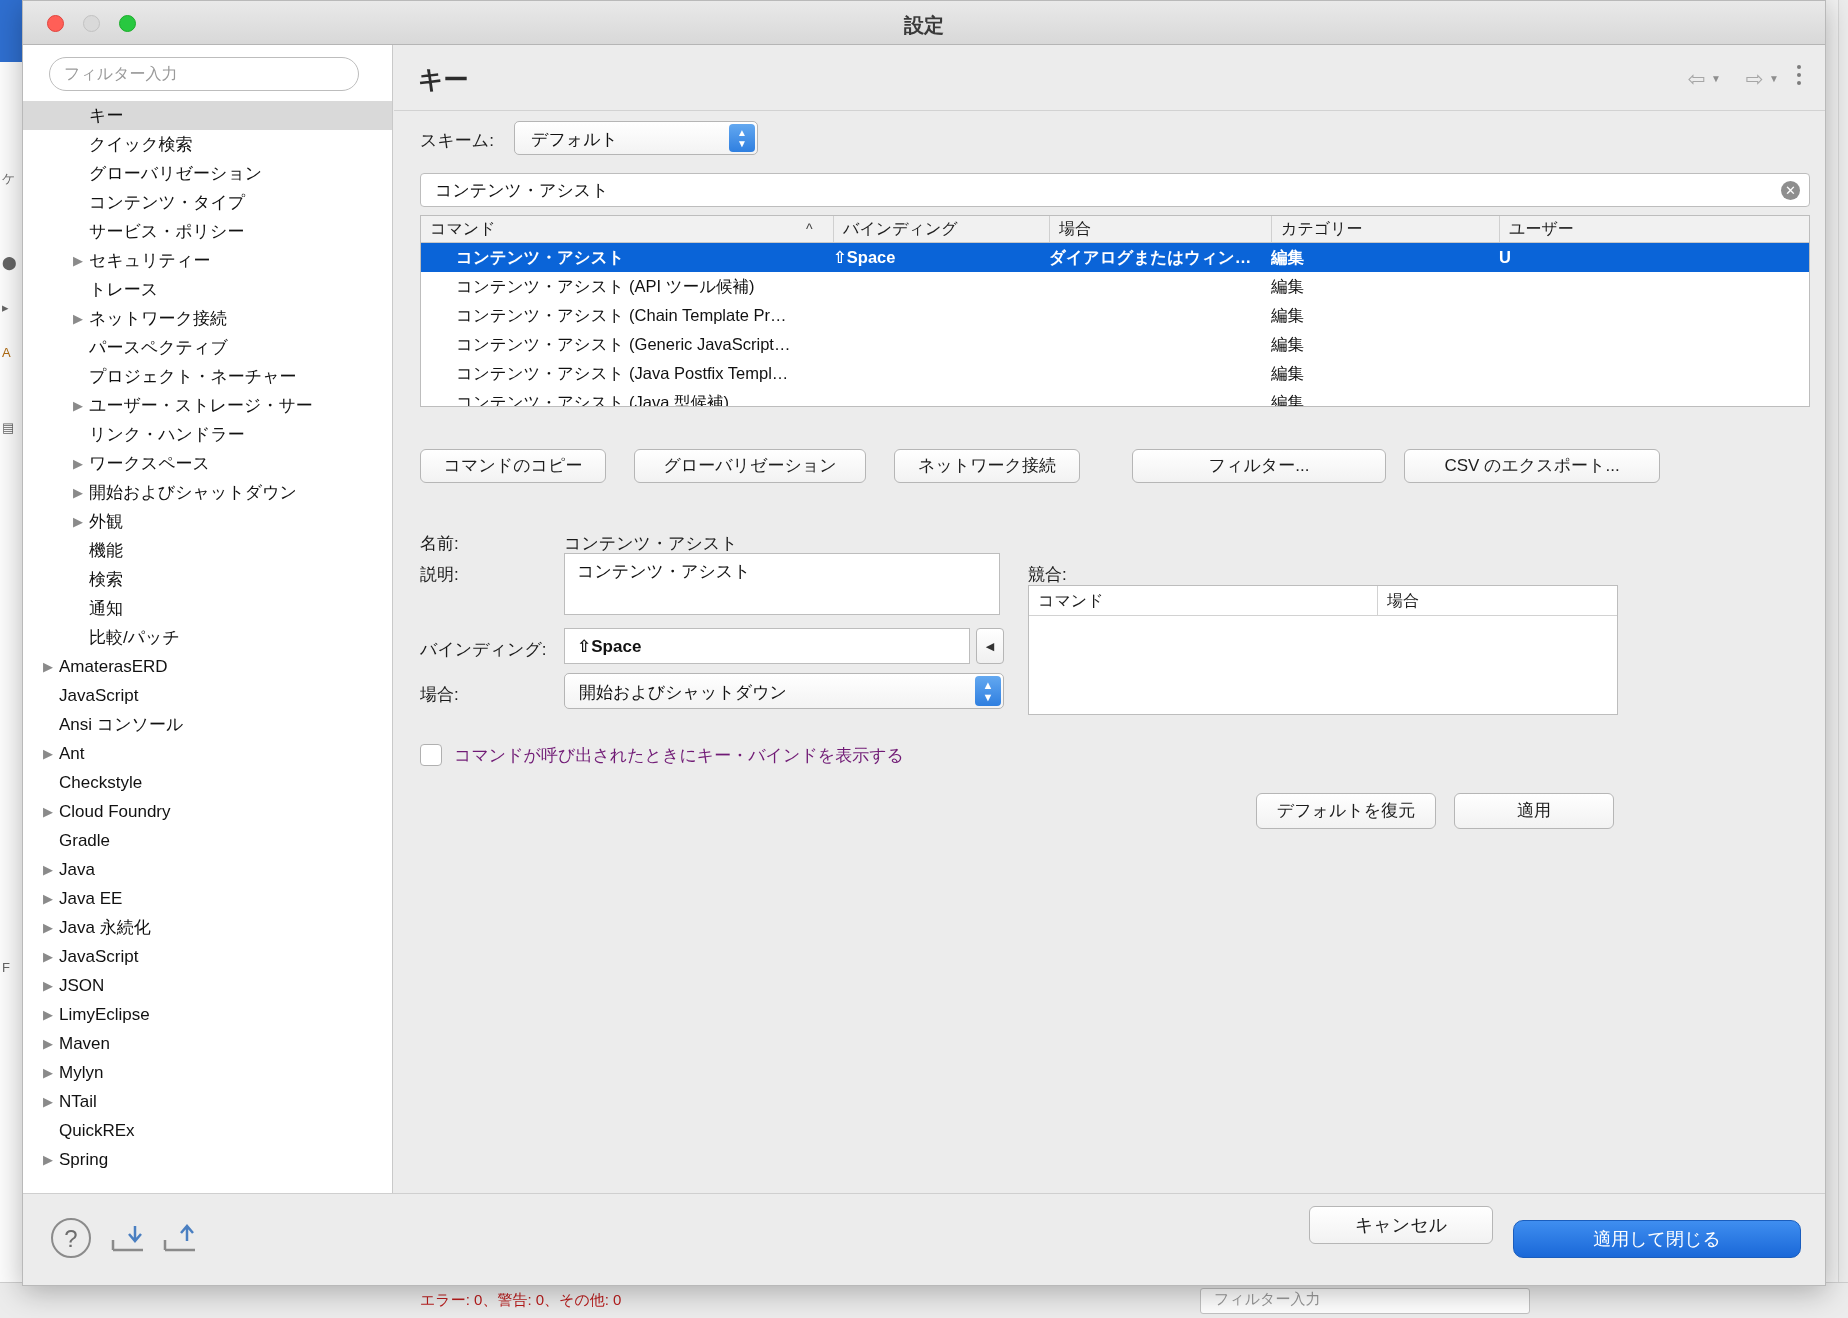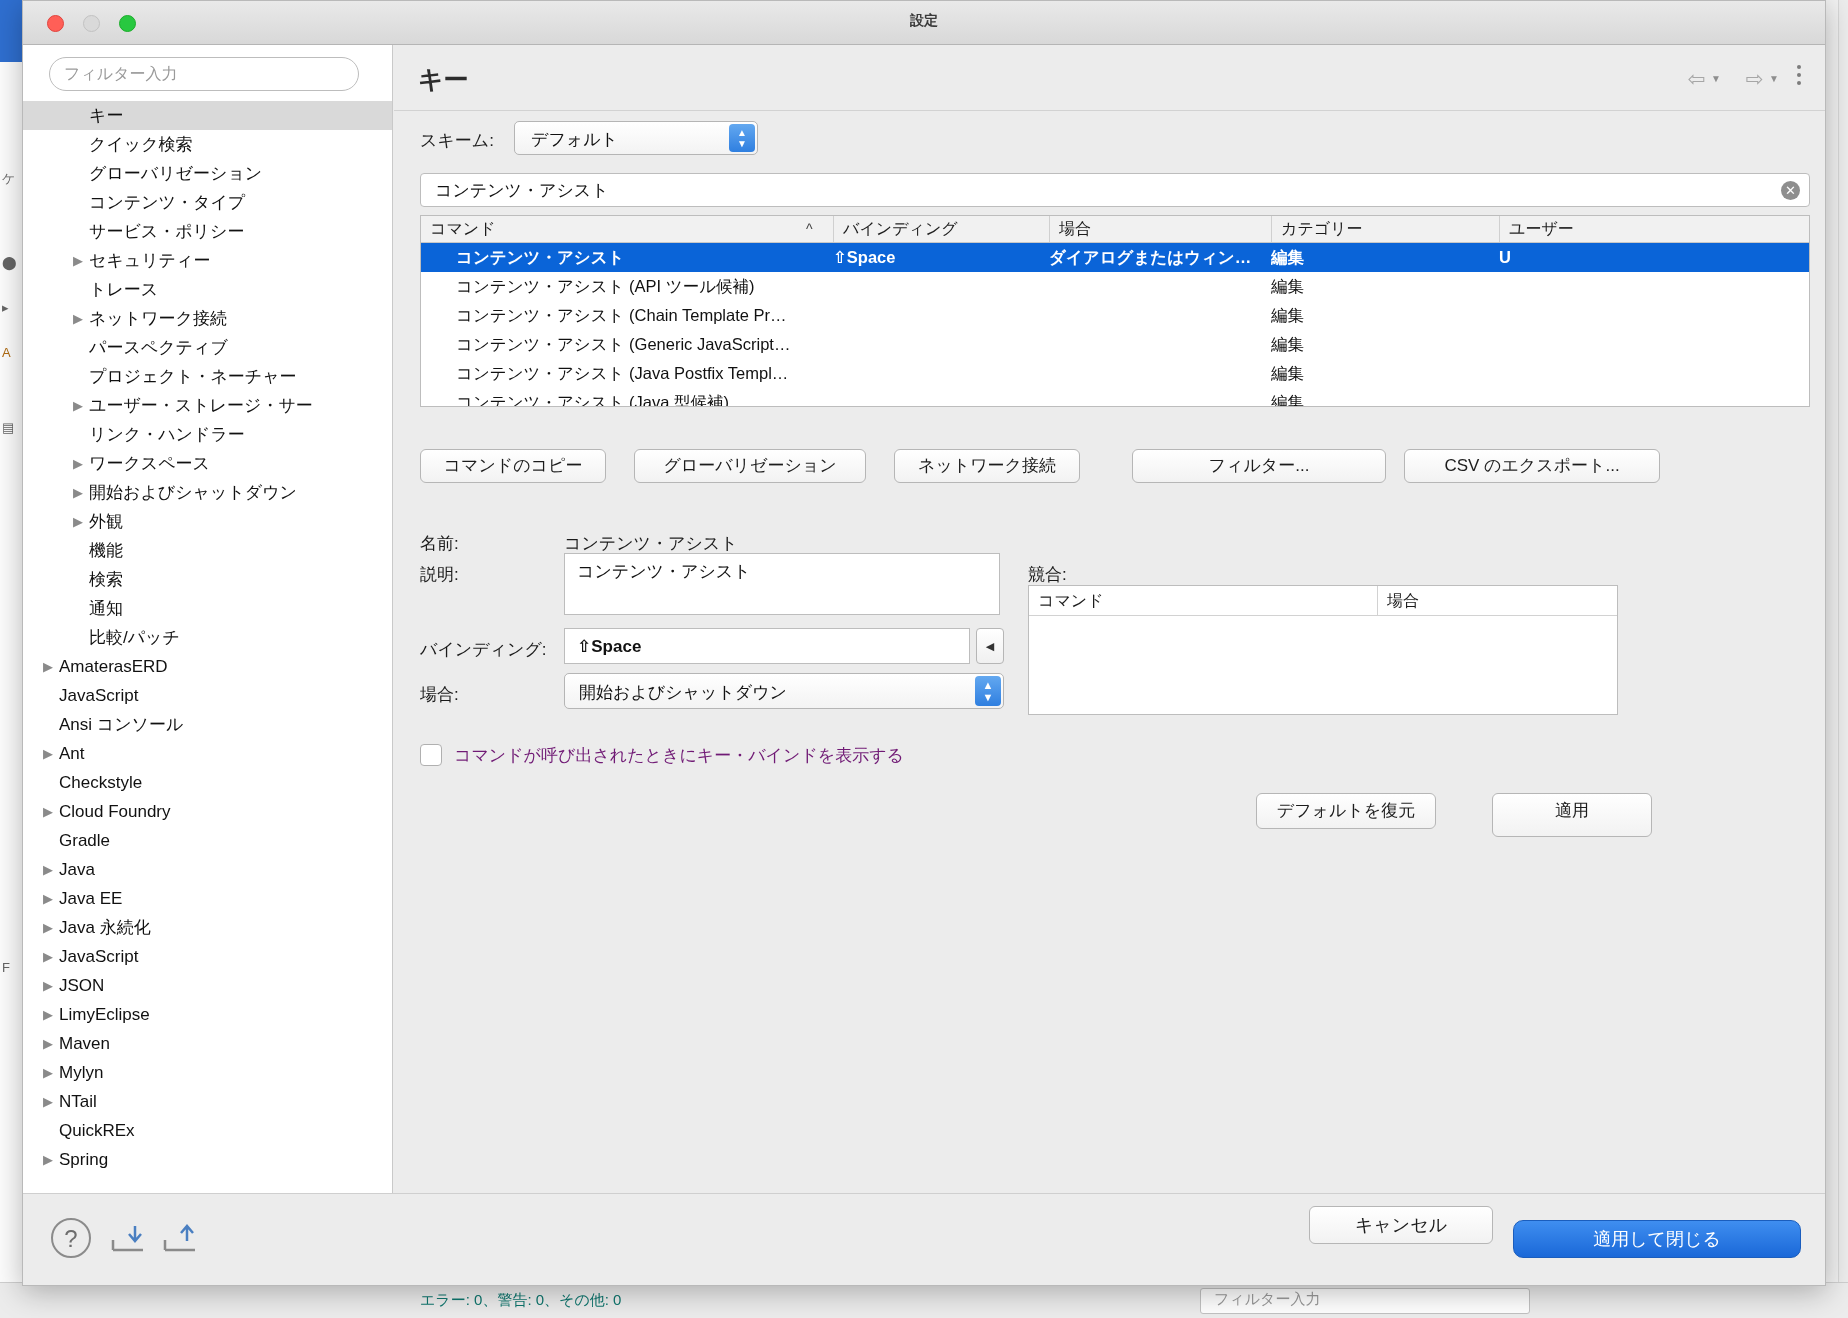--- a/index.html
+++ b/index.html
@@ -13,21 +13,21 @@
   }
 
   
   #desktop { position: absolute; inset: 0; background: #f2f2f2; }
   .bg-left-strip { position: absolute; left: 0; top: 0; width: 26px; height: 1318px; background: #fdfdfd; border-right: 1px solid #d6d6d6; }
   .bg-blue-chip { position: absolute; left: 0; top: 0; width: 26px; height: 62px; background: #2f6fd0; }
   .bg-ic { position: absolute; left: 2px; width: 20px; color: #666; font-size: 13px; }
   .bg-right-strip { position: absolute; right: 0; top: 0; width: 10px; height: 1318px; background: #ededed; border-left: 1px solid #d8d8d8; }
   .bg-bottom-bar { position: absolute; left: 0; bottom: 0; width: 1848px; height: 36px; background: #ececec; border-top: 1px solid #cfcfcf; }
   .bg-bottom-field { position: absolute; bottom: 4px; height: 26px; border: 1px solid #c2c2c2; background: #fff; border-radius: 3px; }
-  .bg-bottom-text { position: absolute; font-size: 15px; color: #0f766e; }
+  .bg-bottom-text { position: absolute; font-size: 15px; color: #b91c1c; }
 
   
   #window {
     position: absolute;
     left: 22px; top: 0;
     width: 1804px; height: 1286px;
     background: #ececec;
     border: 1px solid #b9b9b9;
     box-shadow: 0 6px 28px rgba(0,0,0,.28);
     overflow: hidden;
@@ -38,21 +38,21 @@
     position: relative; height: 44px;
     background: linear-gradient(#e9e9e9, #d8d8d8);
     border-bottom: 1px solid #b5b5b5;
   }
   .traffic { position: absolute; top: 14px; width: 17px; height: 17px; border-radius: 50%; }
   .tl-close { left: 24px; background: #ff5f57; border: 1px solid #e0443e; }
   .tl-min   { left: 60px; background: #d9d9d9; border: 1px solid #c2c2c2; }
   .tl-max   { left: 96px; background: #28c840; border: 1px solid #1dad2b; }
   #win-title {
     position: absolute; left: 0; right: 0; top: 11px;
-    text-align: center; font-size: 14px; font-weight: bold; color: #3a3a3a;
+    text-align: center; font-size: 20px; font-weight: bold; color: #3a3a3a;
   }
 
   #body { position: relative; height: 1242px; background: #ececec; }
 
   
   #tree-pane {
     position: absolute; left: 0; top: 0;
     width: 370px; height: 1148px;
     background: #ffffff;
     border-right: 1px solid #c9c9c9;
@@ -226,23 +226,22 @@
     background: #fff; border: 1px solid #b0b0b0; border-radius: 4px;
   }
   #chk-label { position: absolute; left: 34px; top: 1px; font-size: 17px; color: #701a75; white-space: nowrap; }
 
   
   #btn-default {
     position: absolute; left: 862px; top: 748px; width: 180px; height: 36px;
     line-height: 34px;
   }
   #btn-apply {
-    position: absolute; left: 1060px; top: 748px; width: 160px; height: 44px;
+    position: absolute; left: 1060px; top: 748px; width: 160px; height: 36px;
     line-height: 34px;
-    margin-left: 38px;
   }
 
   
   #footer {
     position: absolute; left: 0; bottom: 0; width: 100%; height: 94px;
     background: #ececec; border-top: 1px solid #cfcfcf;
   }
   #help-icon {
     position: absolute; left: 28px; top: 24px; width: 40px; height: 40px;
     border-radius: 50%; border: 2px solid #8b8b8b; color: #6d6d6d;

